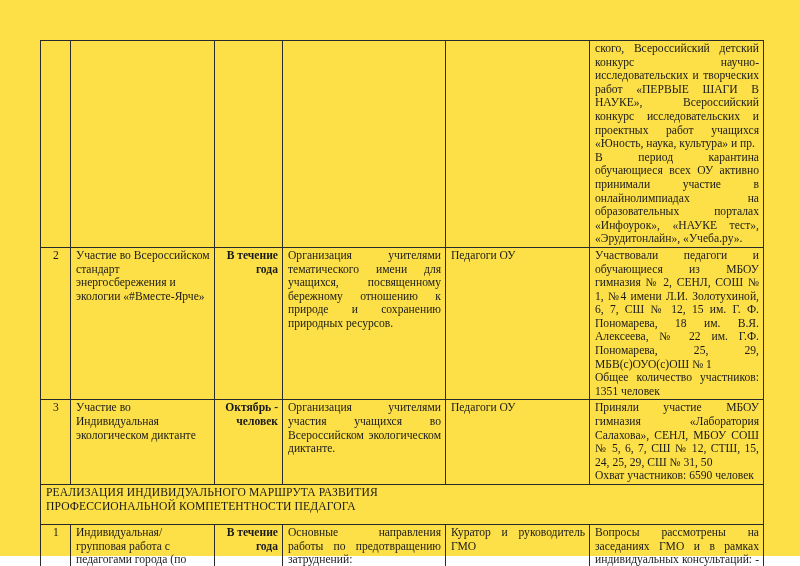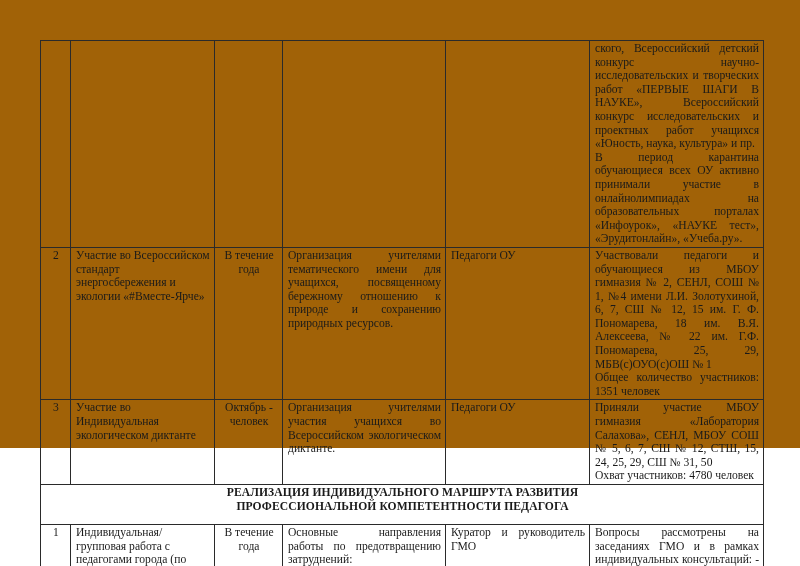--- a/index.html
+++ b/index.html
@@ -1,38 +1,37 @@
 <!DOCTYPE html>
 <html><head>
   <meta charset="utf-8">
   <style>
     html, body { margin: 0; padding: 0; background: #ffffff; }
     body { width: 800px; height: 566px; position: relative; overflow: hidden; }
-    .page { position: absolute; left: 0; top: 0; width: 800px; height: 448px; background: #a16207; }
+    .page { position: absolute; left: 0; top: 0; width: 800px; height: 556px; background: #fde047; }
     table.doc {
       position: absolute; left: 40px; top: 40px;
       width: 723px;
       border-collapse: collapse;
       table-layout: fixed;
       font-family: "Liberation Serif", "DejaVu Serif", serif;
       font-size: 11.6px;
       line-height: 13.6px;
       color: #1a1a1a;
     }
     table.doc td {
       border: 1px solid #2a2a2a;
       vertical-align: top;
       padding: 1px 4px 1px 5px;
     }
     td.num { text-align: center; }
-    td.period { text-align: center; }
+    td.period { text-align: right; font-weight: bold; }
     td.just { text-align: justify; }
     td.section-title {
-      text-align: center;
-      font-weight: bold;
+      font-weight: normal;
       padding-top: 2px;
       letter-spacing: 0.1px;
       margin-top: 31px;
     }
     .line { display: block; }
   </style>
 </head>
 <body>
 
 <div class="page">
@@ -72,21 +71,21 @@
     </tr>
 
     <tr style="height:79px">
       <td class="num">3</td>
       <td>Участие во Индивидуальная экологическом диктанте</td>
       <td class="period">Октябрь - человек</td>
       <td class="just">Организация учителями участия учащихся во Всероссийском экологическом диктанте.</td>
       <td>Педагоги ОУ</td>
       <td class="just">
         <span class="line">Приняли участие МБОУ гимназия «Лаборатория Салахова», СЕНЛ, МБОУ СОШ № 5, 6, 7, СШ № 12, СТШ, 15, 24, 25, 29, СШ № 31, 50</span>
-        <span class="line">Охват участников: 4780 человек</span>
+        <span class="line">Охват участников: 6590 человек</span>
       </td>
     </tr>
 
     <tr style="height:40px">
       <td colspan="6" class="section-title">
         <span class="line">РЕАЛИЗАЦИЯ ИНДИВИДУАЛЬНОГО МАРШРУТА РАЗВИТИЯ</span>
         <span class="line">ПРОФЕССИОНАЛЬНОЙ КОМПЕТЕНТНОСТИ ПЕДАГОГА</span>
       </td>
     </tr>
 

